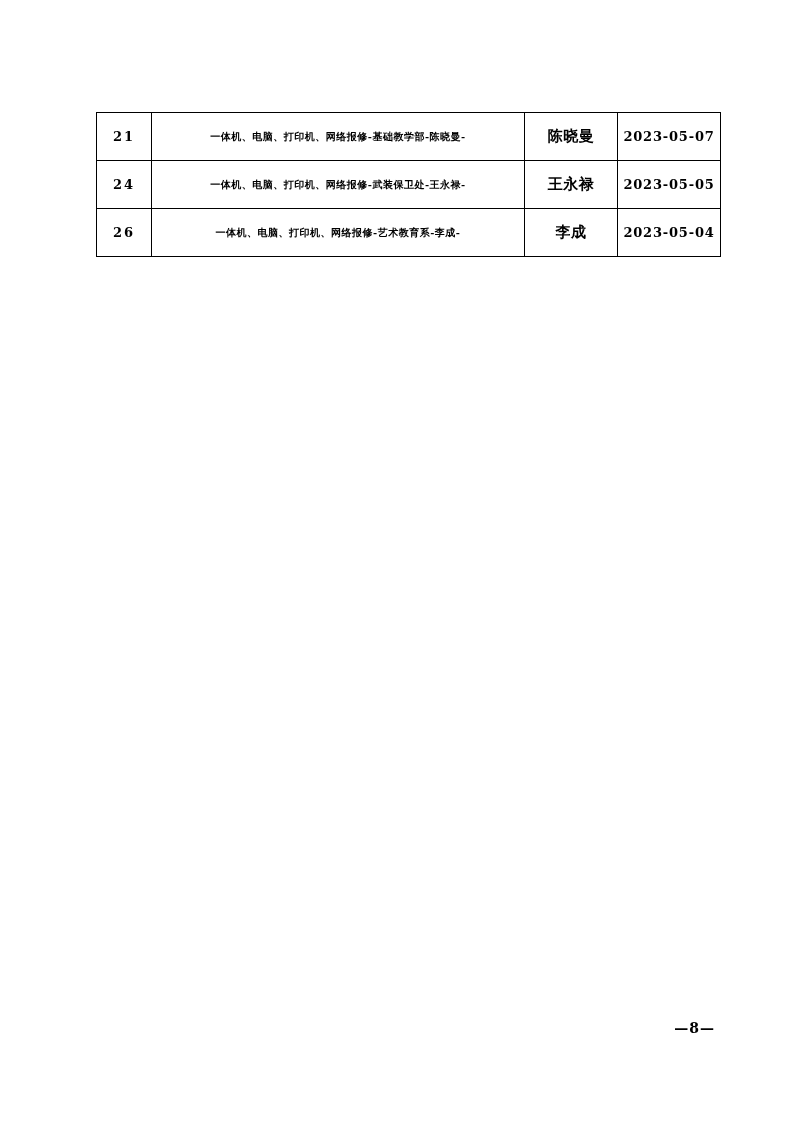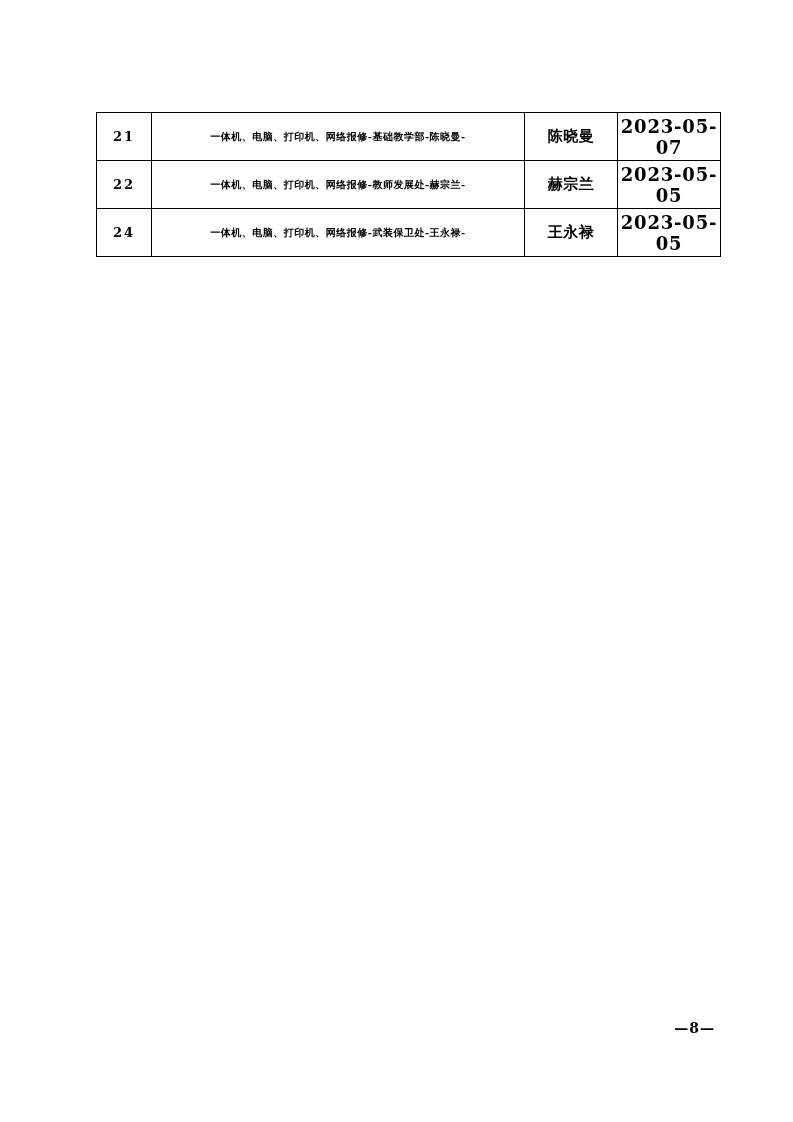--- a/index.html
+++ b/index.html
@@ -57,21 +57,21 @@
   }
   td.col-person {
     width: 92px;
     text-align: center;
     font-size: 15px;
     letter-spacing: 0.5px;
   }
   td.col-date {
     width: 102px;
     text-align: center;
-    font-size: 18px;
+    font-size: 13px;
     letter-spacing: 0.8px;
     font-family: "DejaVu Serif", serif;
   }
   .page-number {
     position: absolute;
     right: 78px;
     top: 1020px;
     font-size: 14px;
     letter-spacing: 1px;
     font-family: "DejaVu Serif", serif;
@@ -86,30 +86,30 @@
   <div class="table-wrap">
     <table class="records">
       <tbody>
         <tr>
           <td class="col-index">21</td>
           <td class="col-desc">一体机、电脑、打印机、网络报修-基础教学部-陈晓曼-</td>
           <td class="col-person">陈晓曼</td>
           <td class="col-date">2023-05-07</td>
         </tr>
         <tr>
-          <td class="col-index">22</td>
-          <td class="col-desc">一体机、电脑、打印机、网络报修-教师发展处-赫宗兰-</td>
-          <td class="col-person">赫宗兰</td>
-          <td class="col-date">2023-05-05</td>
-        </tr>
-        <tr>
           <td class="col-index">24</td>
           <td class="col-desc">一体机、电脑、打印机、网络报修-武装保卫处-王永禄-</td>
           <td class="col-person">王永禄</td>
           <td class="col-date">2023-05-05</td>
+        </tr>
+        <tr>
+          <td class="col-index">26</td>
+          <td class="col-desc">一体机、电脑、打印机、网络报修-艺术教育系-李成-</td>
+          <td class="col-person">李成</td>
+          <td class="col-date">2023-05-04</td>
         </tr>
       </tbody>
     </table>
   </div>
 
   <div class="page-number">—8—</div>
 
 </div>
 
 </body></html>

